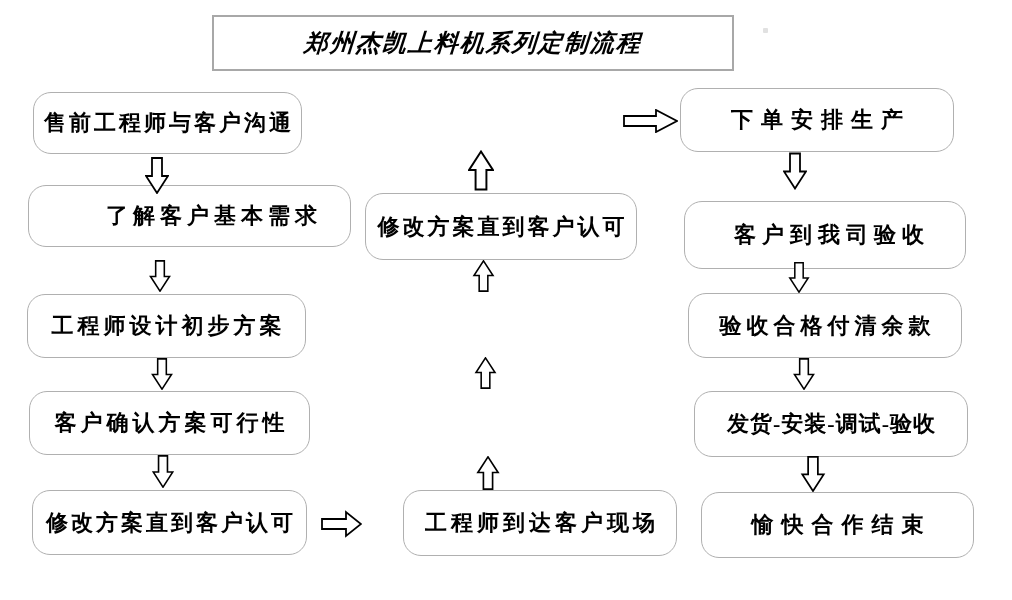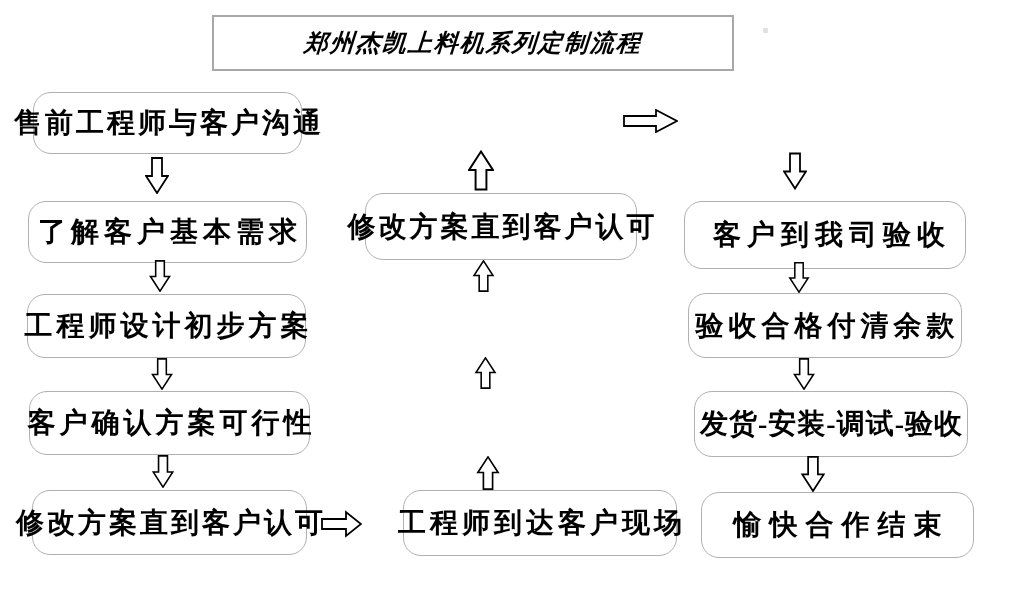--- a/index.html
+++ b/index.html
@@ -19,21 +19,21 @@
   .title-text{
     font-size:24px;font-weight:900;font-style:italic;
     letter-spacing:2px;color:#000000;white-space:nowrap;
     transform:skewX(-4deg);
   }
   
   .fbox{
     position:absolute;
     border:1.6px solid #b0b0b0;border-radius:18px;background:#ffffff;
     display:flex;align-items:center;justify-content:center;
-    font-size:28px;font-weight:bold;color:#000000;white-space:nowrap;
+    font-size:22px;font-weight:bold;color:#000000;white-space:nowrap;
   }
   .sp-6{letter-spacing:8px;text-indent:8px;}
   .sp-7{letter-spacing:6px;text-indent:6px;}
   .sp-8{letter-spacing:5px;text-indent:5px;}
   .sp-9{letter-spacing:4px;text-indent:4px;}
   .sp-10{letter-spacing:3px;text-indent:3px;}
   .sp-12{letter-spacing:1px;text-indent:1px;}
   .arrow{position:absolute;}
   .arrow svg{display:block;}
   .stray-dot{
@@ -45,28 +45,29 @@
 <body>
 
 <div id="canvas">
 
   <div class="title-box">
     <span class="title-text">郑州杰凯上料机系列定制流程</span>
   </div>
   <div class="stray-dot"></div>
 
   <div class="fbox sp-10" style="left:33px;top:92px;width:267px;height:60px;">售前工程师与客户沟通</div>
-  <div class="fbox sp-8" style="left:28px;top:201px;width:277px;height:60px;">了解客户基本需求</div>
+  <div class="fbox sp-8" style="left:28px;top:185px;width:277px;height:60px;padding-left:44px;">了解客户基本需求</div>
   <div class="fbox sp-9" style="left:29px;top:391px;width:279px;height:62px;">客户确认方案可行性</div>
   <div class="fbox sp-9" style="left:27px;top:294px;width:277px;height:62px;">工程师设计初步方案</div>
   <div class="fbox sp-10" style="left:32px;top:490px;width:273px;height:63px;">修改方案直到客户认可</div>
 
   <div class="fbox sp-10" style="left:365px;top:193px;width:270px;height:65px;">修改方案直到客户认可</div>
   <div class="fbox sp-9" style="left:378px;top:490px;width:272px;height:64px;margin-left:25px;">工程师到达客户现场</div>
 
+  <div class="fbox sp-6" style="left:680px;top:88px;width:272px;height:62px;">下单安排生产</div>
   <div class="fbox sp-7" style="left:684px;top:201px;width:272px;height:66px;padding-left:8px;">客户到我司验收</div>
   <div class="fbox sp-8" style="left:688px;top:293px;width:272px;height:63px;">验收合格付清余款</div>
   <div class="fbox sp-6" style="left:701px;top:492px;width:271px;height:64px;">愉快合作结束</div>
   <div class="fbox sp-12" style="left:694px;top:391px;width:272px;height:64px;">发货-安装-调试-验收</div>
 
   <div class="arrow" style="left:145px;top:157px;">
     <svg width="24" height="37" viewBox="0 0 24 37">
         <path d="M7,1 L17,1 L17,19 L23,19 L12,36 L1,19 L7,19 Z" fill="#ffffff" stroke="#000000" stroke-width="1.8"></path>
       </svg>
   </div>

